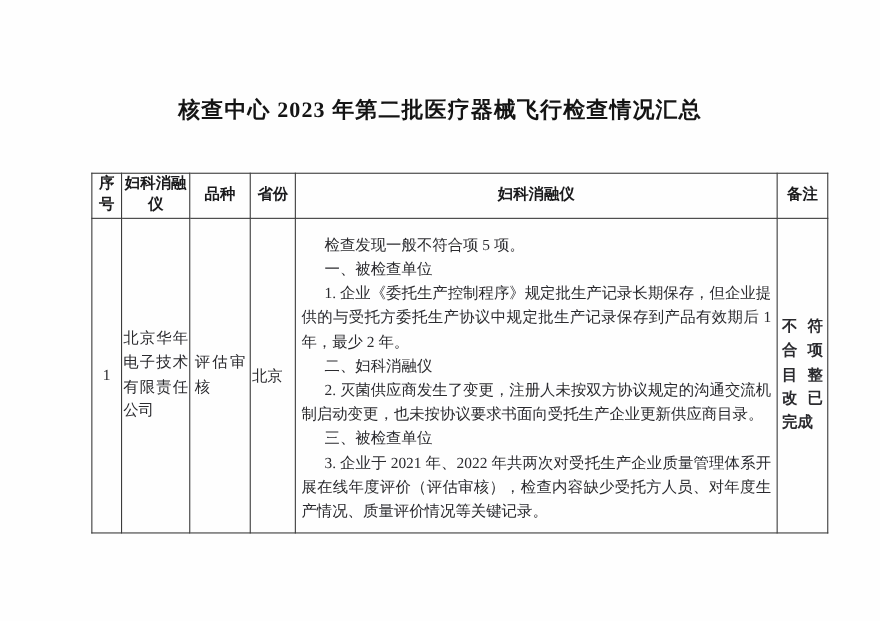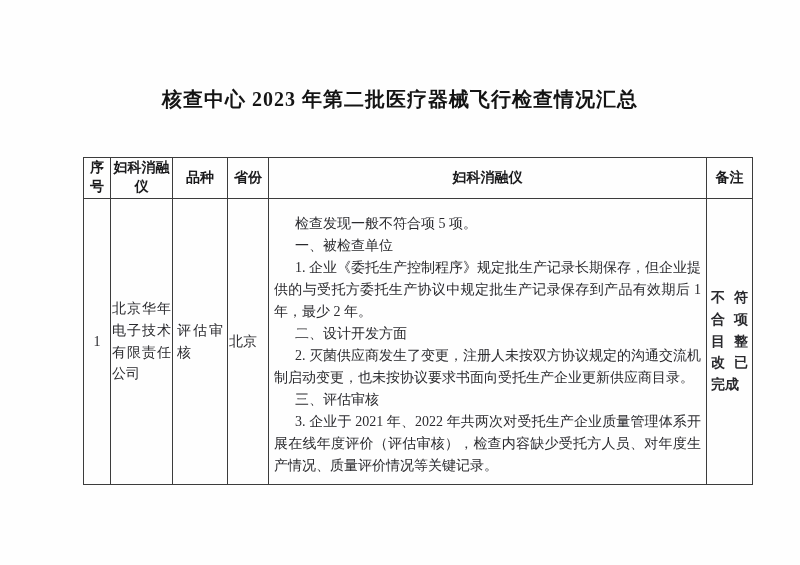--- a/index.html
+++ b/index.html
@@ -121,23 +121,23 @@
     <tbody>
       <tr>
         <td class="cell-seq">1</td>
         <td class="cell-unit">北京华年电子技术有限责任公司</td>
         <td class="cell-category">评估审核</td>
         <td class="cell-province">北京</td>
         <td class="cell-problems">
           <p>检查发现一般不符合项 5 项。</p>
           <p>一、被检查单位</p>
           <p>1. 企业《委托生产控制程序》规定批生产记录长期保存，但企业提供的与受托方委托生产协议中规定批生产记录保存到产品有效期后 1 年，最少 2 年。</p>
-          <p>二、设计开发方面</p>
+          <p>二、妇科消融仪</p>
           <p>2. 灭菌供应商发生了变更，注册人未按双方协议规定的沟通交流机制启动变更，也未按协议要求书面向受托生产企业更新供应商目录。</p>
-          <p>三、评估审核</p>
+          <p>三、被检查单位</p>
           <p>3. 企业于 2021 年、2022 年共两次对受托生产企业质量管理体系开展在线年度评价（评估审核），检查内容缺少受托方人员、对年度生产情况、质量评价情况等关键记录。</p>
         </td>
         <td class="cell-remark">不符合项目整改已完成</td>
       </tr>
     </tbody>
   </table>
 
 </div>
 
 </body></html>

